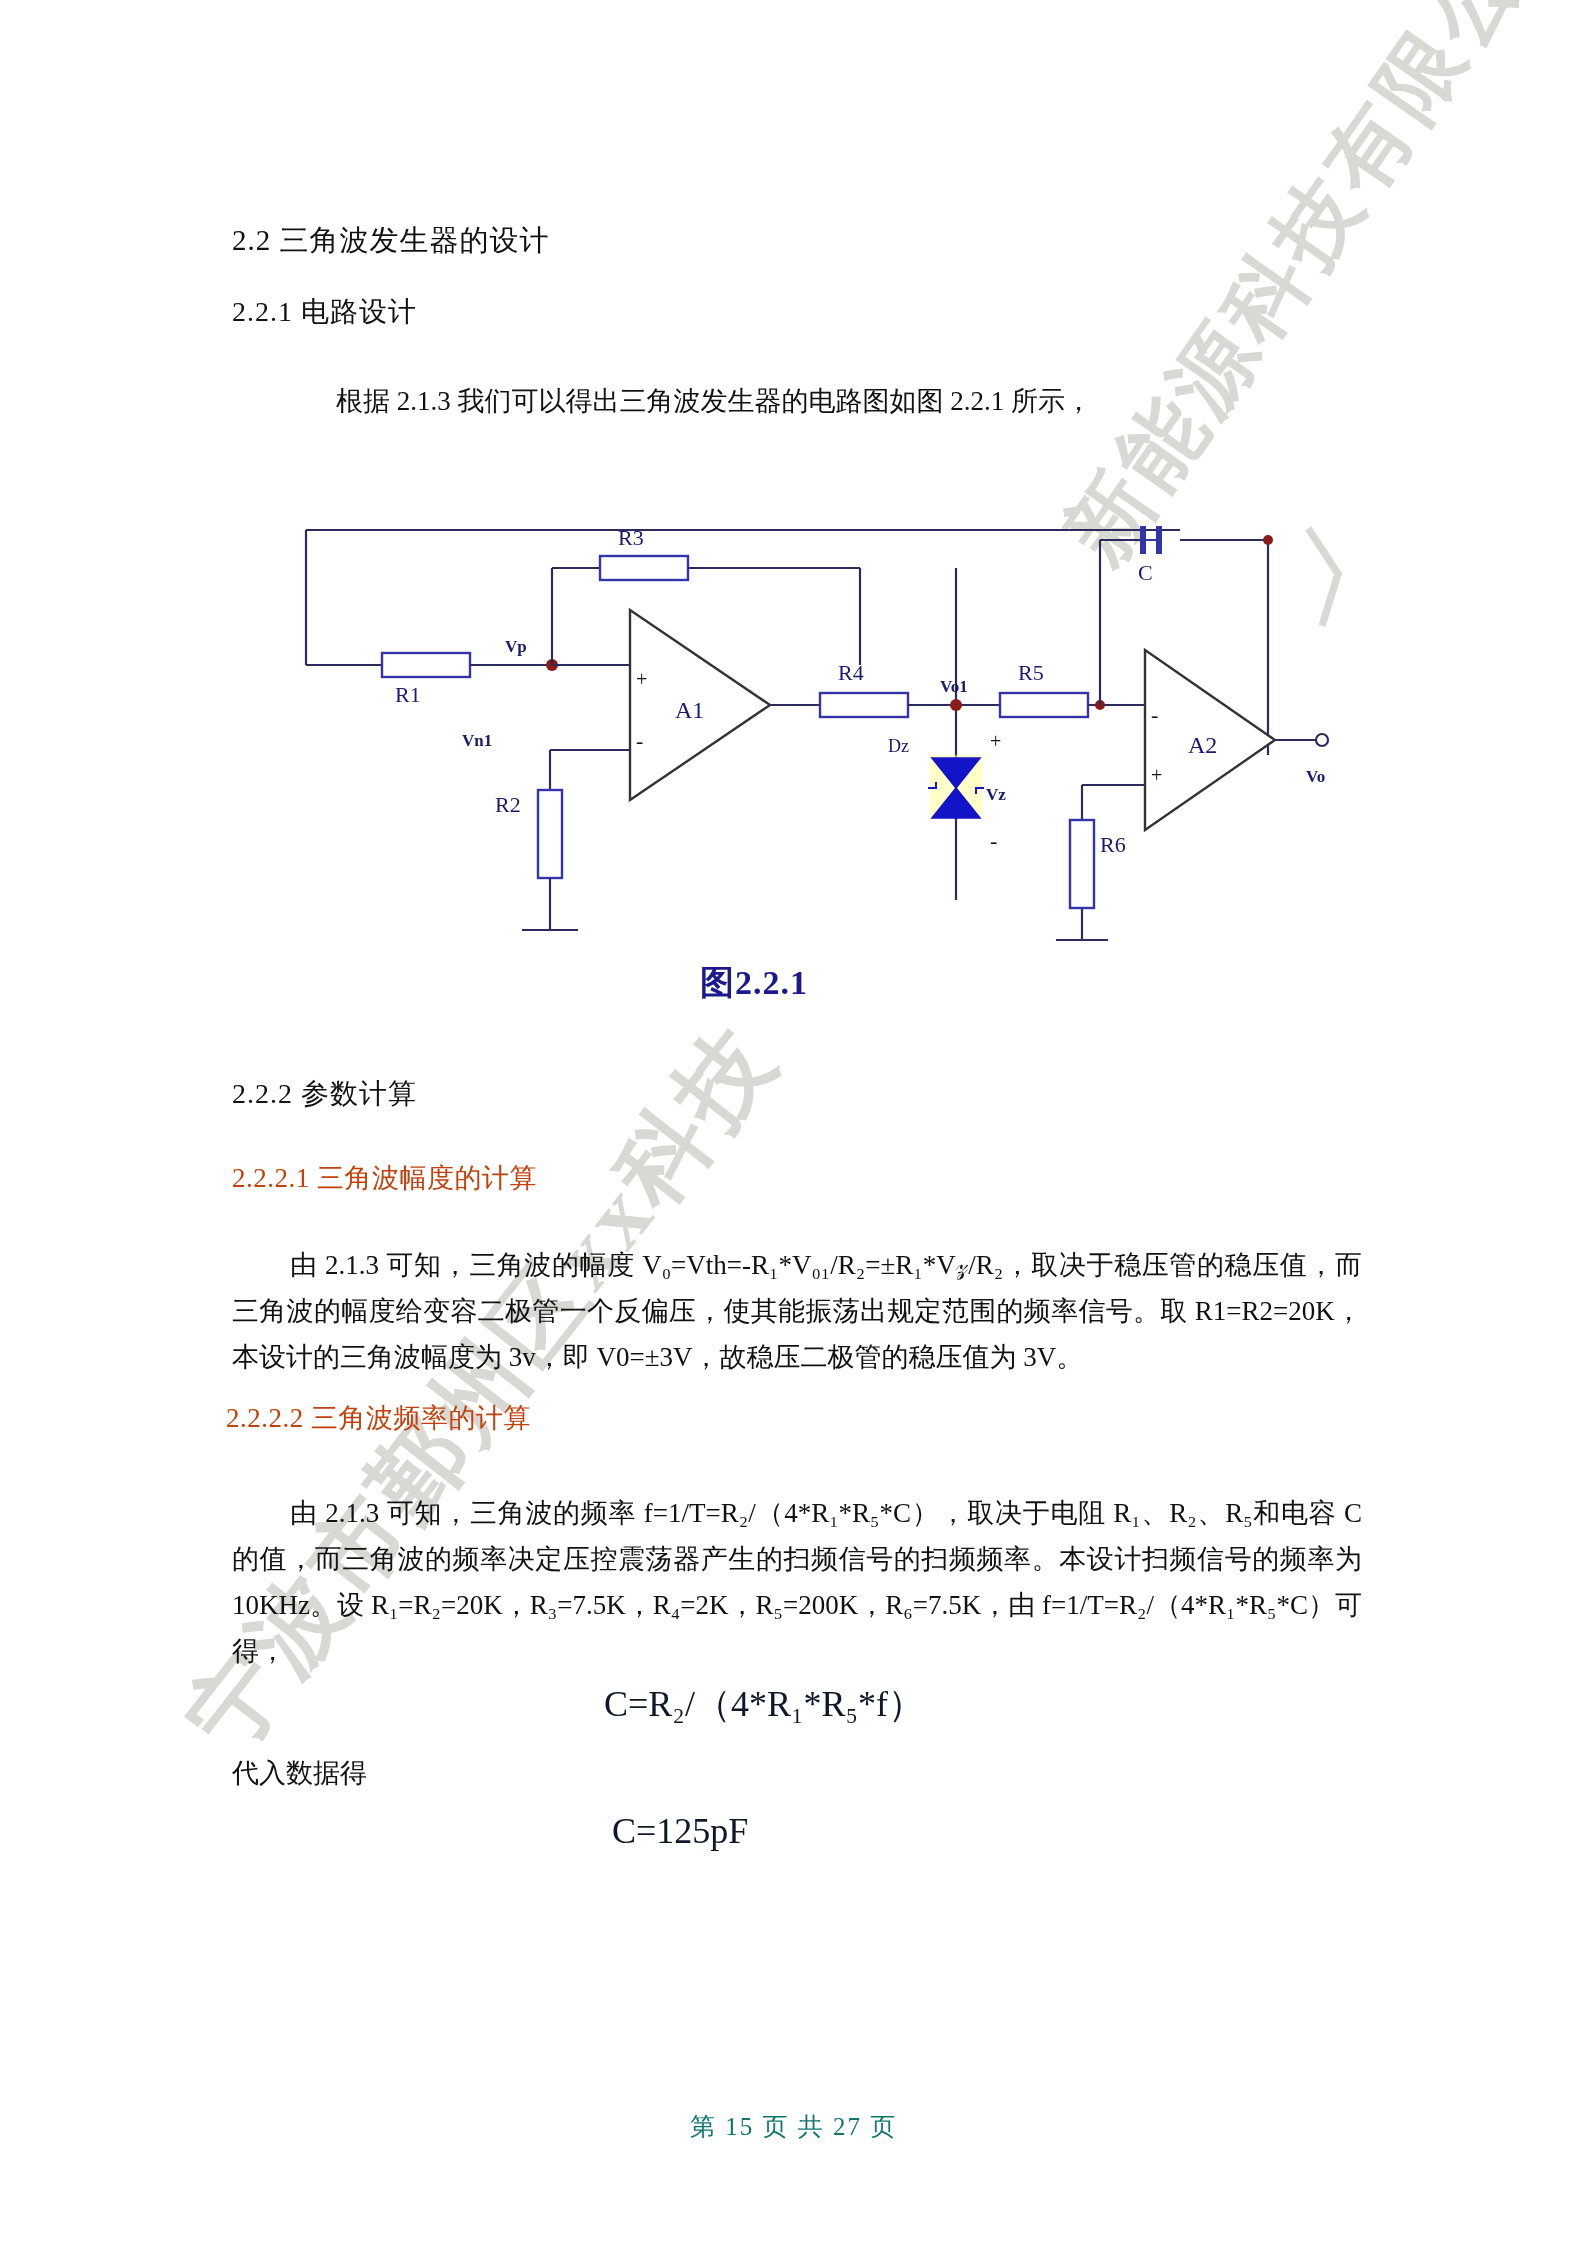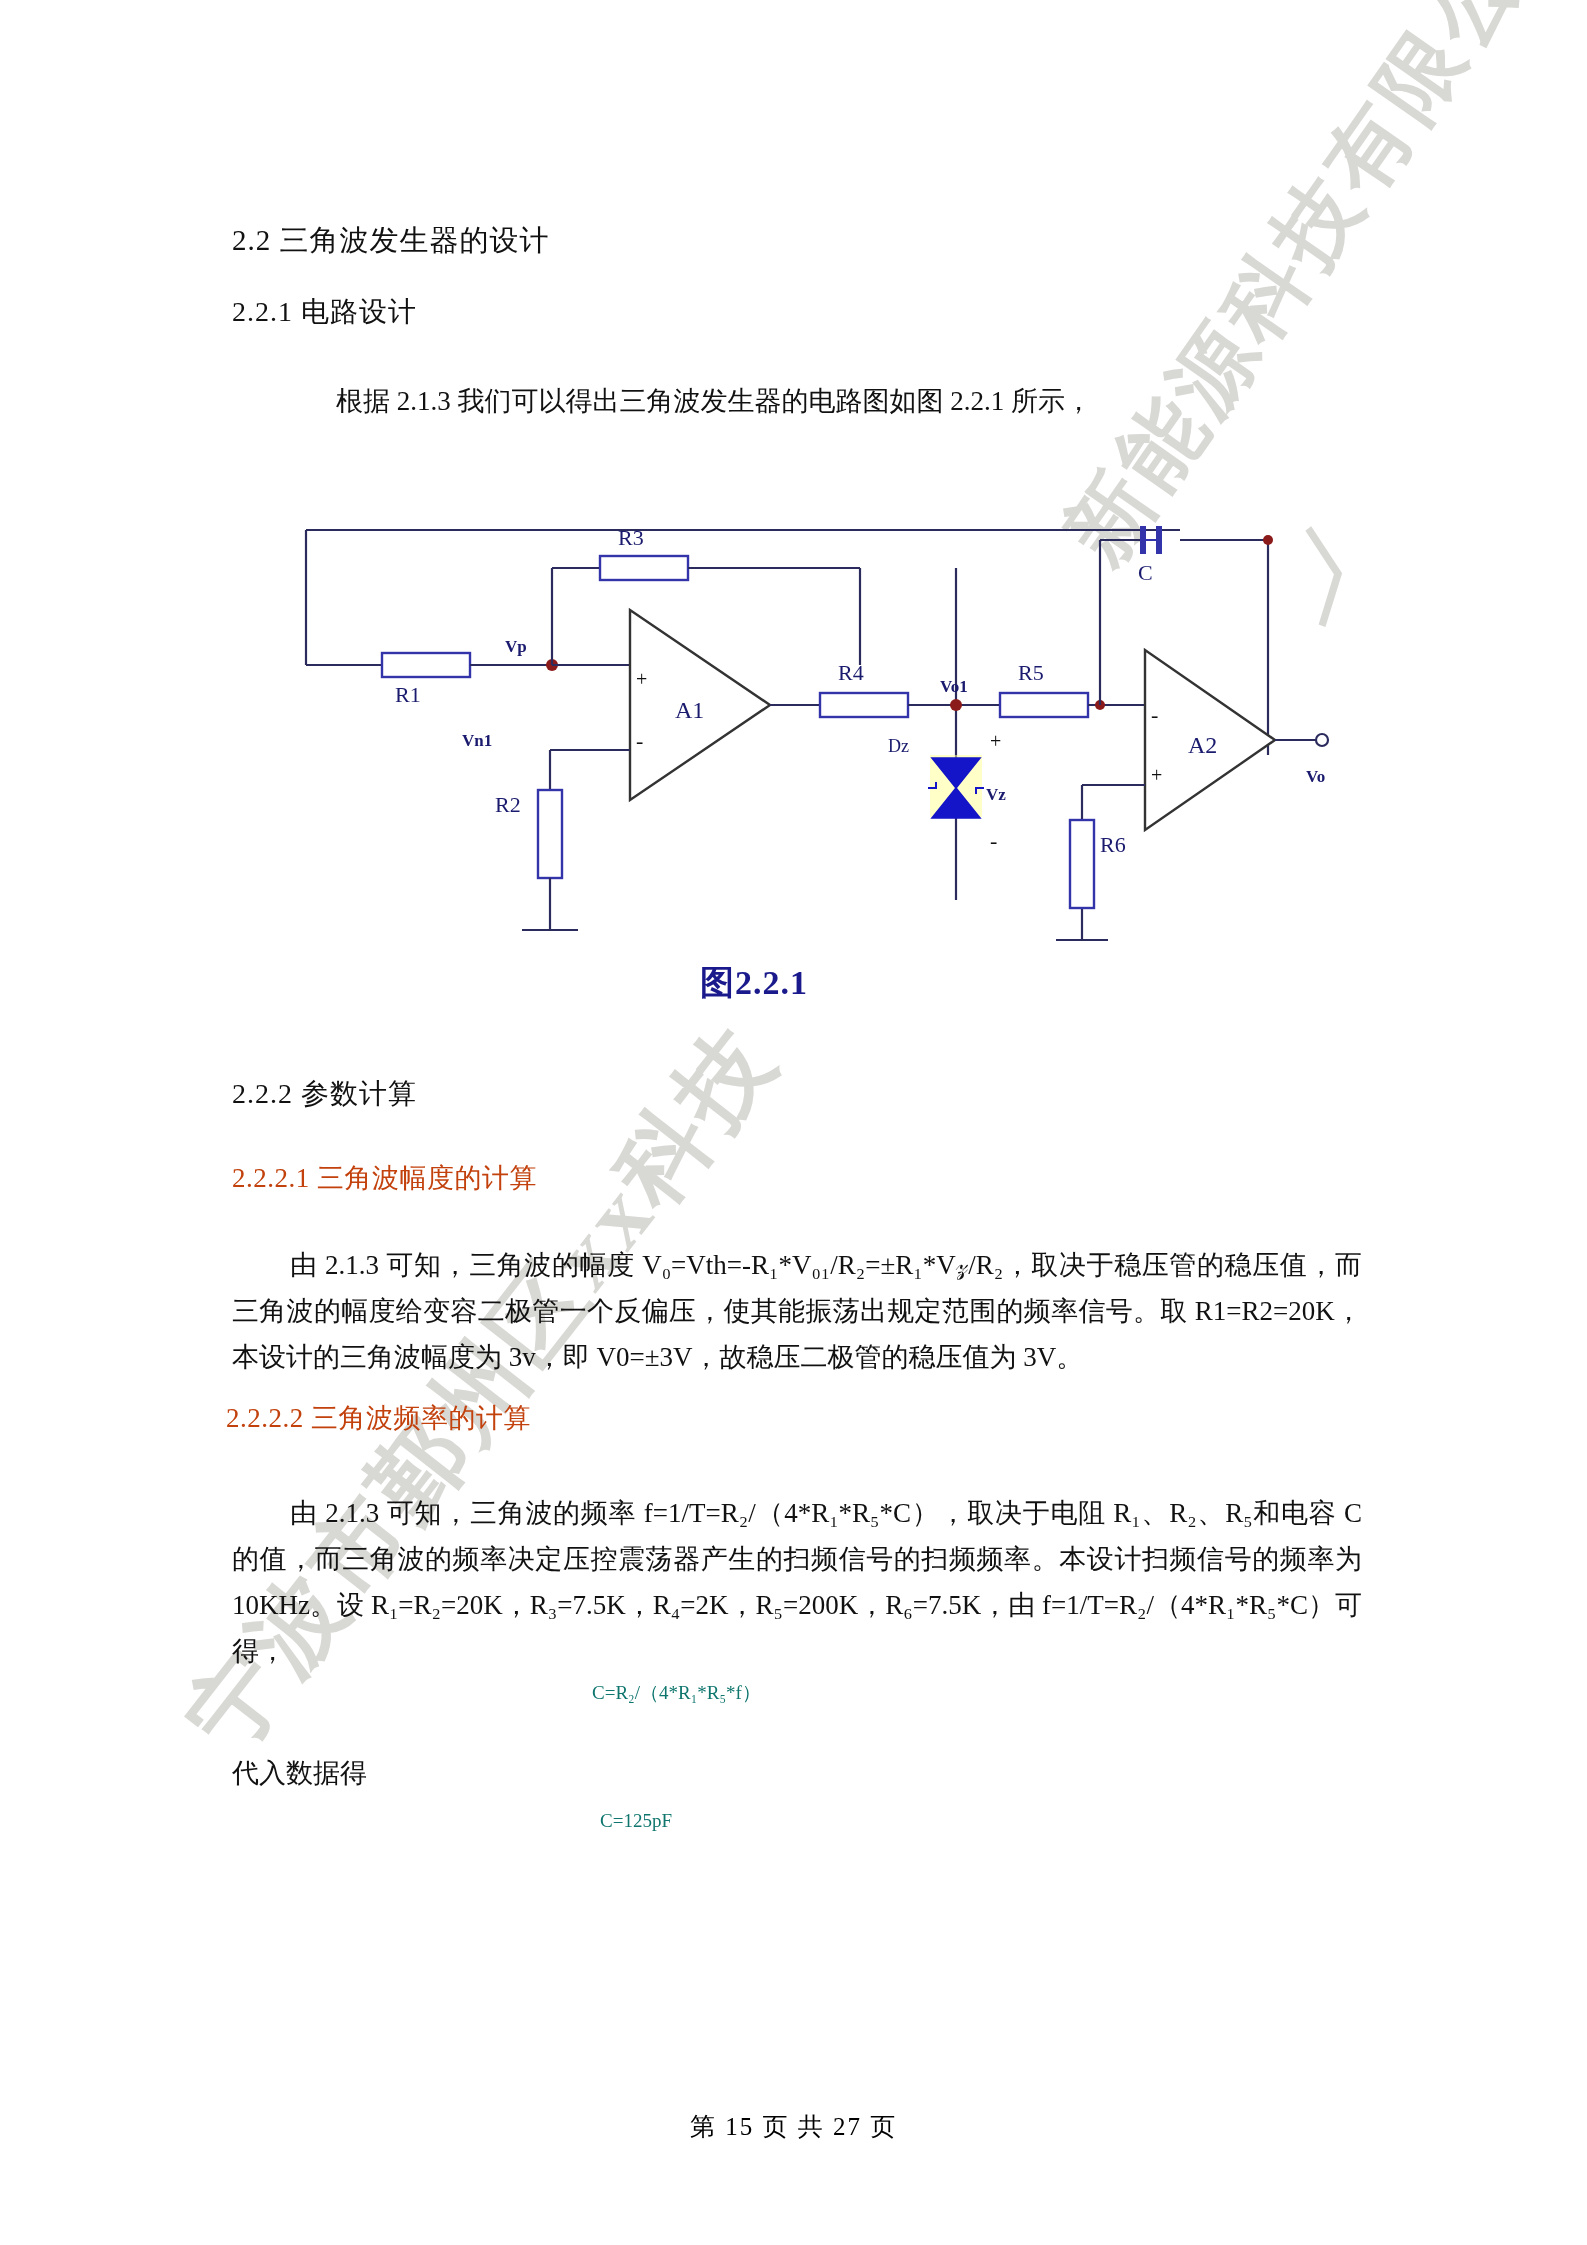--- a/index.html
+++ b/index.html
@@ -84,29 +84,30 @@
   }
   .para {
     position: absolute;
     font-size: 27px;
     line-height: 46px;
     color: #111;
     text-align: justify;
   }
   .center-line {
     position: absolute;
-    font-size: 19px;
-    color: #0f766e;
+    font-size: 36px;
+    color: #0f172a;
+    margin-left: 12px;
   }
   .footer {
     position: absolute;
     width: 100%;
     text-align: center;
     font-size: 25px;
-    color: #000000;
+    color: #0f766e;
     letter-spacing: 2px;
   }
 
   
   .figure {
     position: absolute;
     left: 300px;
     top: 500px;
     width: 1050px;
     height: 480px;

